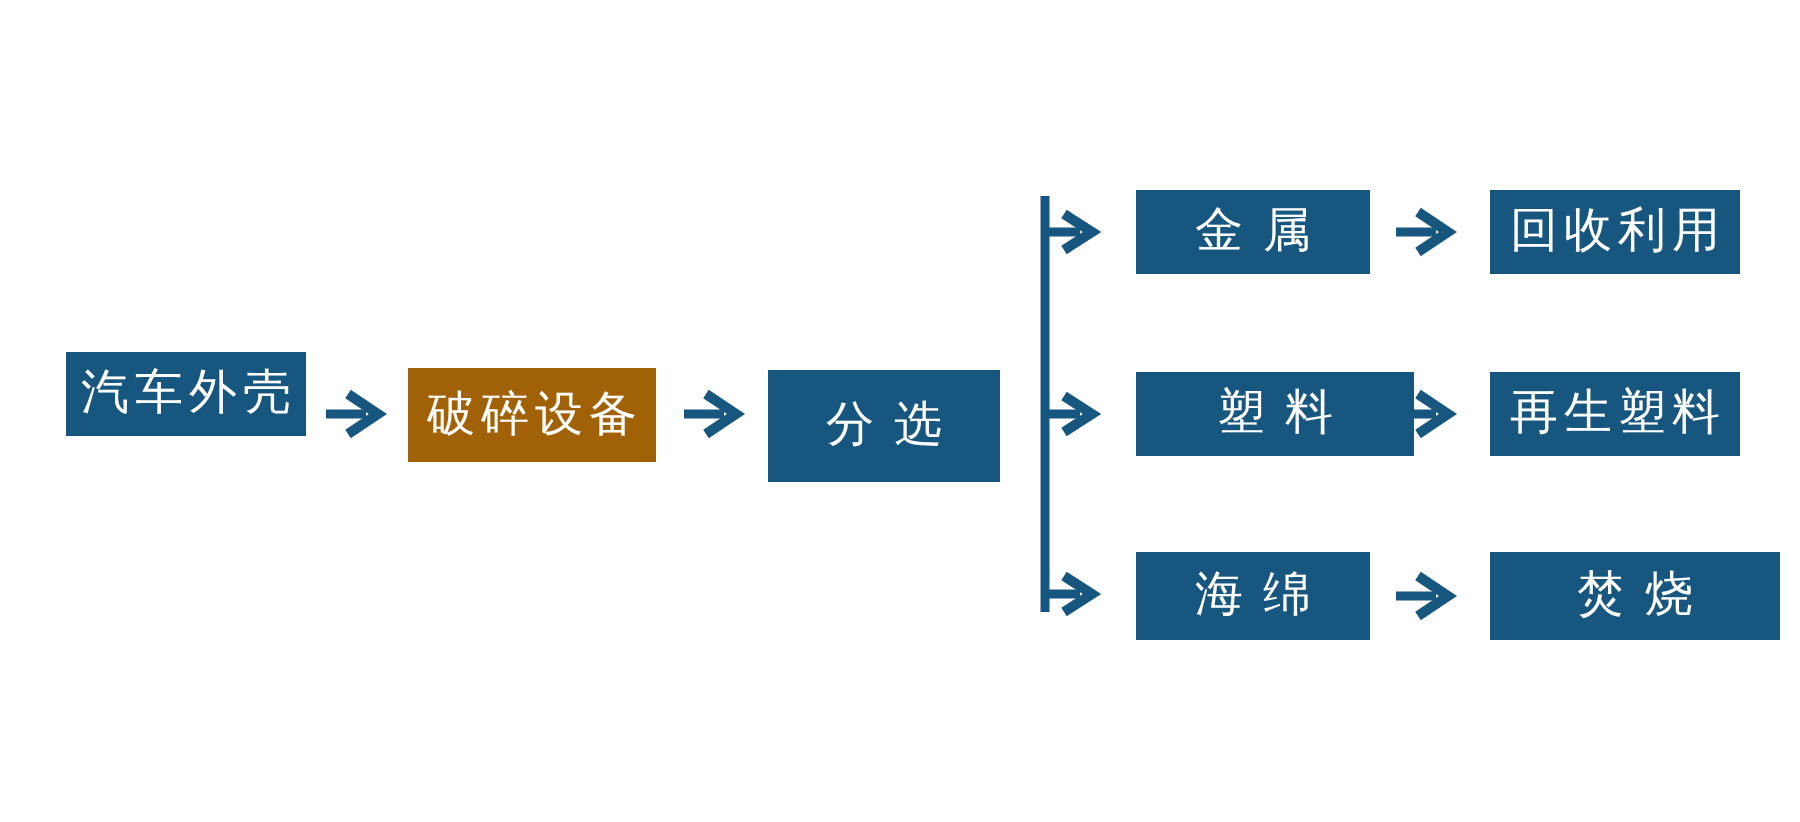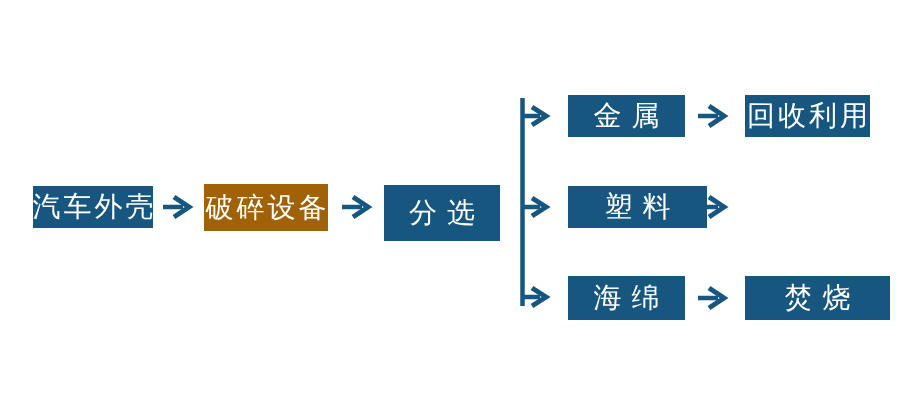--- a/index.html
+++ b/index.html
@@ -14,41 +14,41 @@
     height: 411px;
     background: #ffffff;
     overflow: hidden;
   }
   .node {
     position: absolute;
     display: flex;
     align-items: center;
     justify-content: center;
     color: #ffffff;
-    font-size: 28px;
+    font-size: 24px;
     line-height: 1;
     white-space: nowrap;
     box-sizing: border-box;
   }
   .node.blue { background: #17567f; }
   .node.red  { background: #a16207; }
   .ls-wide   { letter-spacing: 10px; text-indent: 10px; }
   .ls-narrow { letter-spacing: 3px;  text-indent: 3px; text-align: center; }
   .arrow {
     position: absolute;
   }
   .arrow svg, .connector svg { display: block; }
   .connector { position: absolute; }
 </style>
 </head>
 <body>
 
 <div class="canvas">
 
-  <div class="node blue ls-narrow" style="left:33px; top:186px; width:120px; height:42px;">汽车外壳</div>
+  <div class="node blue ls-narrow" style="left:33px; top:176px; width:120px; height:42px;">汽车外壳</div>
 
   <div class="arrow" style="left:161px; top:194px;">
     <svg width="34" height="26" viewBox="0 0 34 26">
       <line x1="2" y1="13" x2="22" y2="13" stroke="#17567f" stroke-width="4.5"></line>
       <polyline points="13,3 28,13 13,23" fill="none" stroke="#17567f" stroke-width="5"></polyline>
     </svg>
   </div>
 
   <div class="node red ls-narrow" style="left:204px; top:184px; width:124px; height:47px;">破碎设备</div>
 
@@ -82,20 +82,21 @@
   </div>
   <div class="node blue ls-narrow" style="left:745px; top:95px; width:125px; height:42px;">回收利用</div>
 
   <div class="node blue ls-wide" style="left:568px; top:186px; width:139px; height:42px;">塑料</div>
   <div class="arrow" style="left:696px; top:194px;">
     <svg width="34" height="26" viewBox="0 0 34 26">
       <line x1="2" y1="13" x2="22" y2="13" stroke="#17567f" stroke-width="4.5"></line>
       <polyline points="13,3 28,13 13,23" fill="none" stroke="#17567f" stroke-width="5"></polyline>
     </svg>
   </div>
+  <div class="node blue ls-narrow" style="left:745px; top:186px; width:125px; height:42px;">再生塑料</div>
 
   <div class="node blue ls-wide" style="left:568px; top:276px; width:117px; height:44px;text-align:right;">海绵</div>
   <div class="arrow" style="left:696px; top:285px;">
     <svg width="34" height="26" viewBox="0 0 34 26">
       <line x1="2" y1="13" x2="22" y2="13" stroke="#17567f" stroke-width="4.5"></line>
       <polyline points="13,3 28,13 13,23" fill="none" stroke="#17567f" stroke-width="5"></polyline>
     </svg>
   </div>
   <div class="node blue ls-wide" style="left:745px; top:276px; width:145px; height:44px;">焚烧</div>
 

